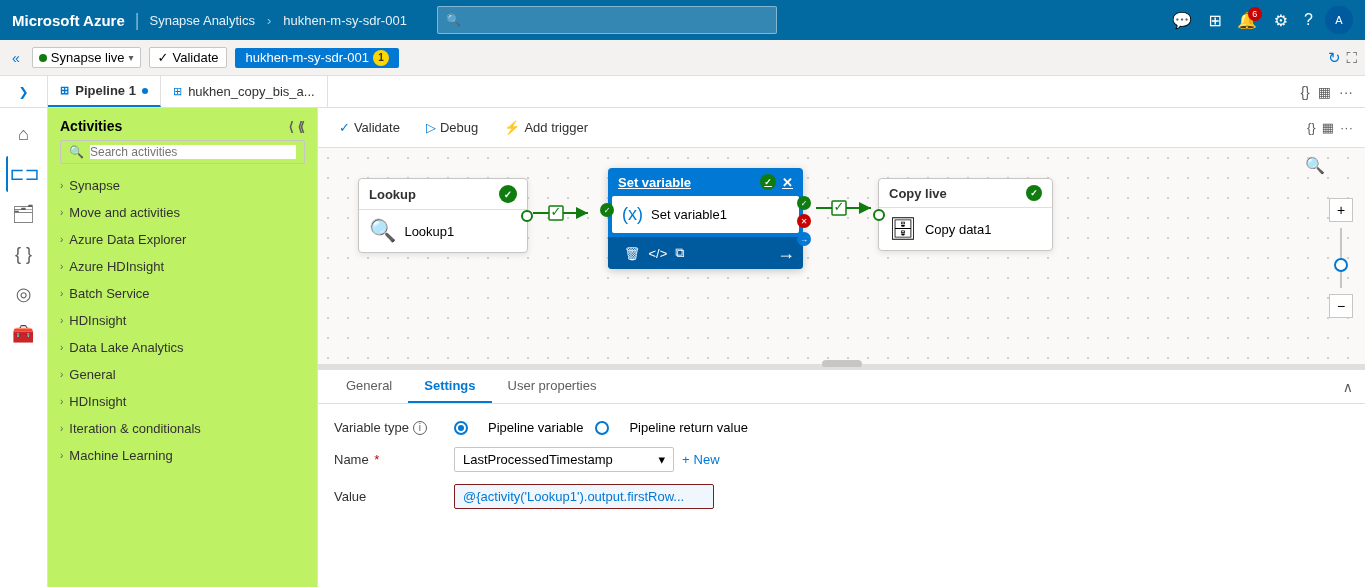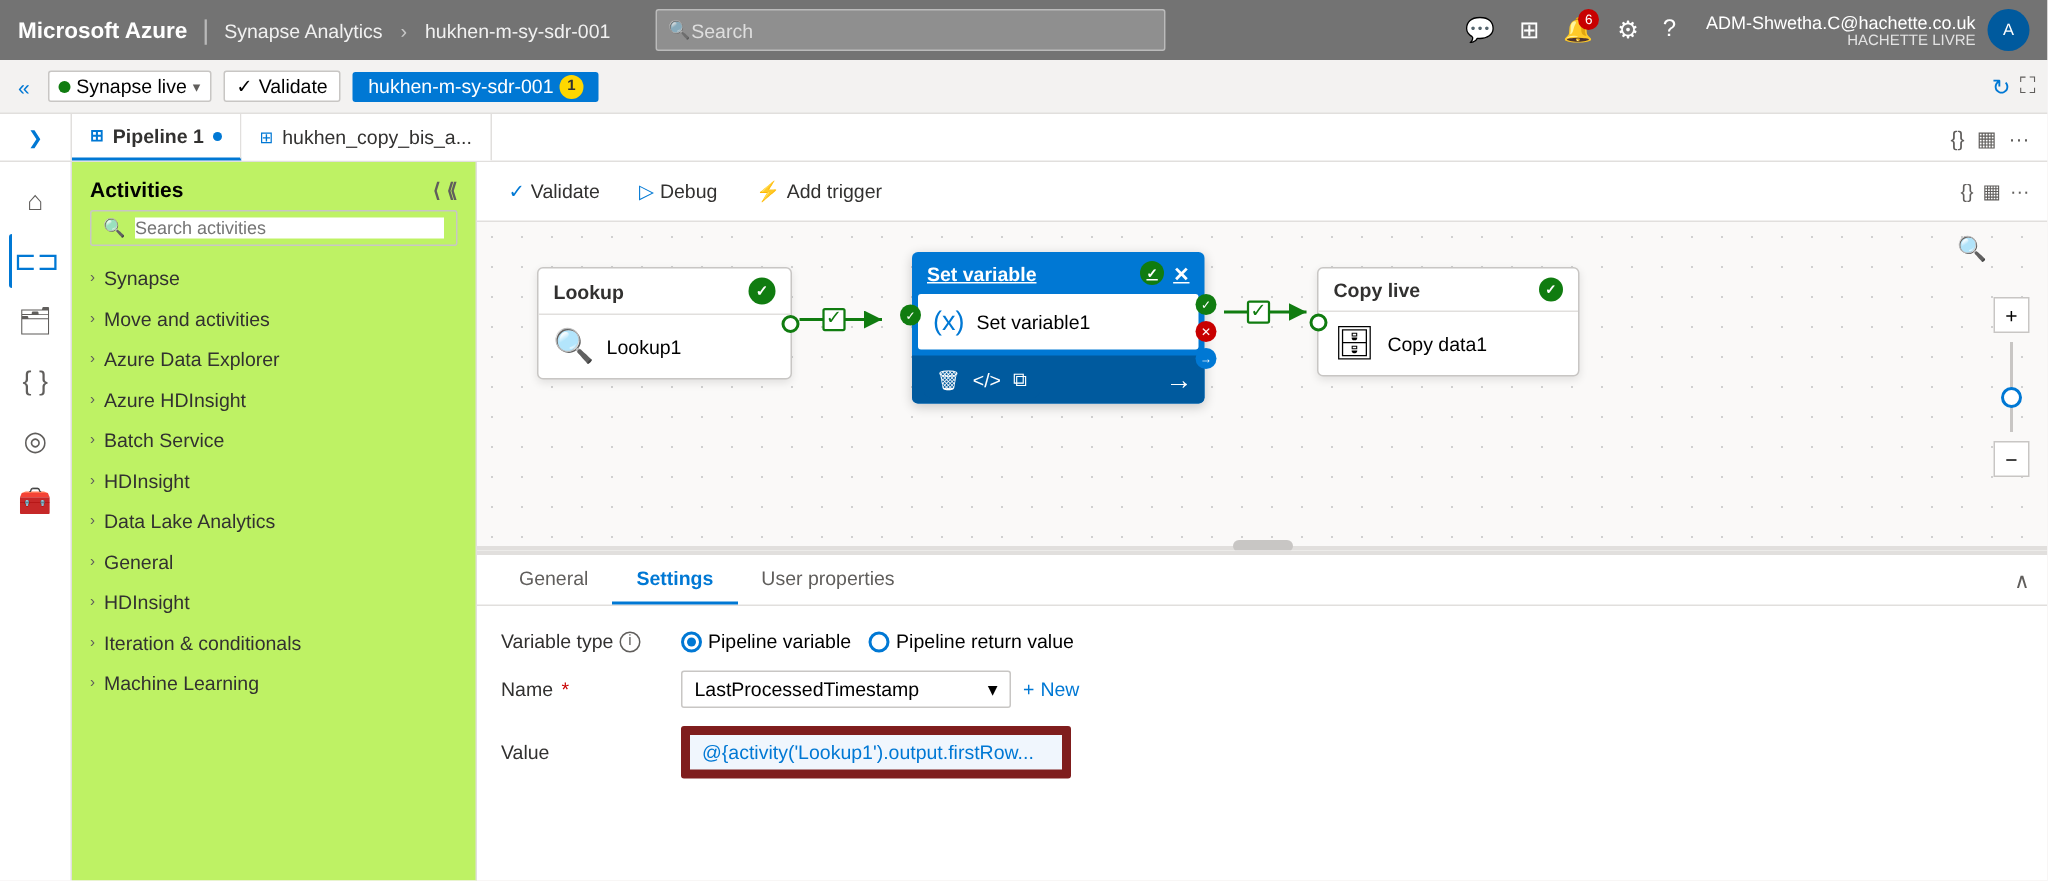--- a/index.html
+++ b/index.html
@@ -1,20 +1,20 @@
 <!DOCTYPE html>
 <html><head>
   <meta charset="utf-8">
   <style>
     * { box-sizing: border-box; margin: 0; padding: 0; font-family: 'Segoe UI', sans-serif; font-size: 13px; }
     body { width: 1365px; height: 587px; overflow: hidden; background: #f3f2f1; }
 
     
     .top-nav {
-      display: flex; align-items: center; background: #737373; color: white;
+      display: flex; align-items: center; background: #0369a1; color: white;
       height: 40px; padding: 0 12px; gap: 10px;
     }
     .top-nav .brand { font-size: 15px; font-weight: 600; white-space: nowrap; }
     .top-nav .separator { color: rgba(255,255,255,0.5); font-size: 18px; }
     .top-nav .search-box {
       flex: 0 0 340px; background: rgba(255,255,255,0.2); border: 1px solid rgba(255,255,255,0.4);
       border-radius: 2px; display: flex; align-items: center; padding: 0 8px; height: 28px; margin-left: 20px;
     }
     .top-nav .search-box input {
       background: transparent; border: none; color: white; outline: none; font-size: 13px; width: 100%;
@@ -165,21 +165,21 @@
     .bottom-tab-group { display: flex; }
     .bottom-tab {
       padding: 8px 16px; cursor: pointer; font-size: 13px; color: #605e5c;
       border-bottom: 2px solid transparent;
     }
     .bottom-tab.active { color: #0078d4; border-bottom-color: #0078d4; font-weight: 700; }
     .bottom-content { padding: 16px; }
     .form-row { display: flex; align-items: center; margin-bottom: 12px; }
     .form-label { width: 120px; font-size: 13px; color: #323130; display: flex; align-items: center; gap: 4px; }
     .form-controls { display: flex; align-items: center; gap: 12px; }
-    .radio-option { display: flex; align-items: center; gap: 4px; cursor: pointer; font-size: 13px; }
+    .radio-option { display: flex; align-items: center; gap: 20px; cursor: pointer; font-size: 13px; }
     .radio-circle {
       width: 14px; height: 14px; border-radius: 50%; border: 2px solid #0078d4;
       display: flex; align-items: center; justify-content: center;
     }
     .radio-circle.selected::after {
       content: ''; width: 6px; height: 6px; border-radius: 50%; background: #0078d4;
     }
     .name-row { display: flex; align-items: center; margin-bottom: 12px; }
     .name-label { width: 120px; font-size: 13px; color: #323130; }
     .required { color: #c80000; }
@@ -187,21 +187,21 @@
       display: flex; align-items: center; border: 1px solid #c8c6c4; border-radius: 2px;
       padding: 4px 8px; min-width: 220px; justify-content: space-between; cursor: pointer; background: white;
     }
     .new-btn {
       display: flex; align-items: center; gap: 4px; color: #0078d4; cursor: pointer;
       font-size: 13px; margin-left: 8px;
     }
     .value-row { display: flex; align-items: center; }
     .value-label { width: 120px; font-size: 13px; color: #323130; }
     .value-input {
-      border: 6px solid #7f1d1d; border-radius: 2px; padding: 4px 8px;
+      border: 1px solid #7f1d1d; border-radius: 2px; padding: 4px 8px;
       min-width: 260px; font-size: 13px; color: #0078d4; background: #f0f6fd;
     }
     .collapse-chevron { color: #605e5c; cursor: pointer; font-size: 14px; }
 
     
     .zoom-controls {
       position: absolute; right: 12px; top: 50px; display: flex; flex-direction: column;
       align-items: center; gap: 2px;
     }
     .zoom-btn { width: 24px; height: 24px; background: white; border: 1px solid #c8c6c4; display: flex; align-items: center; justify-content: center; cursor: pointer; font-size: 14px; }
@@ -218,35 +218,30 @@
 <body>
 
 <div class="top-nav">
   <span class="brand">Microsoft Azure</span>
   <span class="separator">|</span>
   <span style="font-size:13px;opacity:0.9;">Synapse Analytics</span>
   <span style="color:rgba(255,255,255,0.6);margin:0 2px;">›</span>
   <span style="font-size:13px;opacity:0.9;">hukhen-m-sy-sdr-001</span>
   <div class="search-box">
     <span style="color:rgba(255,255,255,0.7);font-size:12px;">🔍</span>
-    <input type="text" placeholder="Search" style="">
   </div>
   <div class="top-nav-icons">
     <div class="icon-btn">💬</div>
     <div class="icon-btn">⊞</div>
     <div class="icon-btn" style="position:relative;">
       🔔
       <span class="badge">6</span>
     </div>
     <div class="icon-btn">⚙</div>
     <div class="icon-btn">?</div>
-    <div class="user-info">
-      <div class="username">ADM-Shwetha.C@hachette.co.uk</div>
-      <div style="font-size:10px;opacity:0.8;">HACHETTE LIVRE</div>
-    </div>
     <div class="avatar">A</div>
   </div>
 </div>
 
 <div class="second-bar">
   <span class="toggle-btn">«</span>
   <div class="env-selector">
     <div class="env-dot"></div>
     <span>Synapse live</span>
     <span style="font-size:10px;color:#605e5c;">▾</span>

